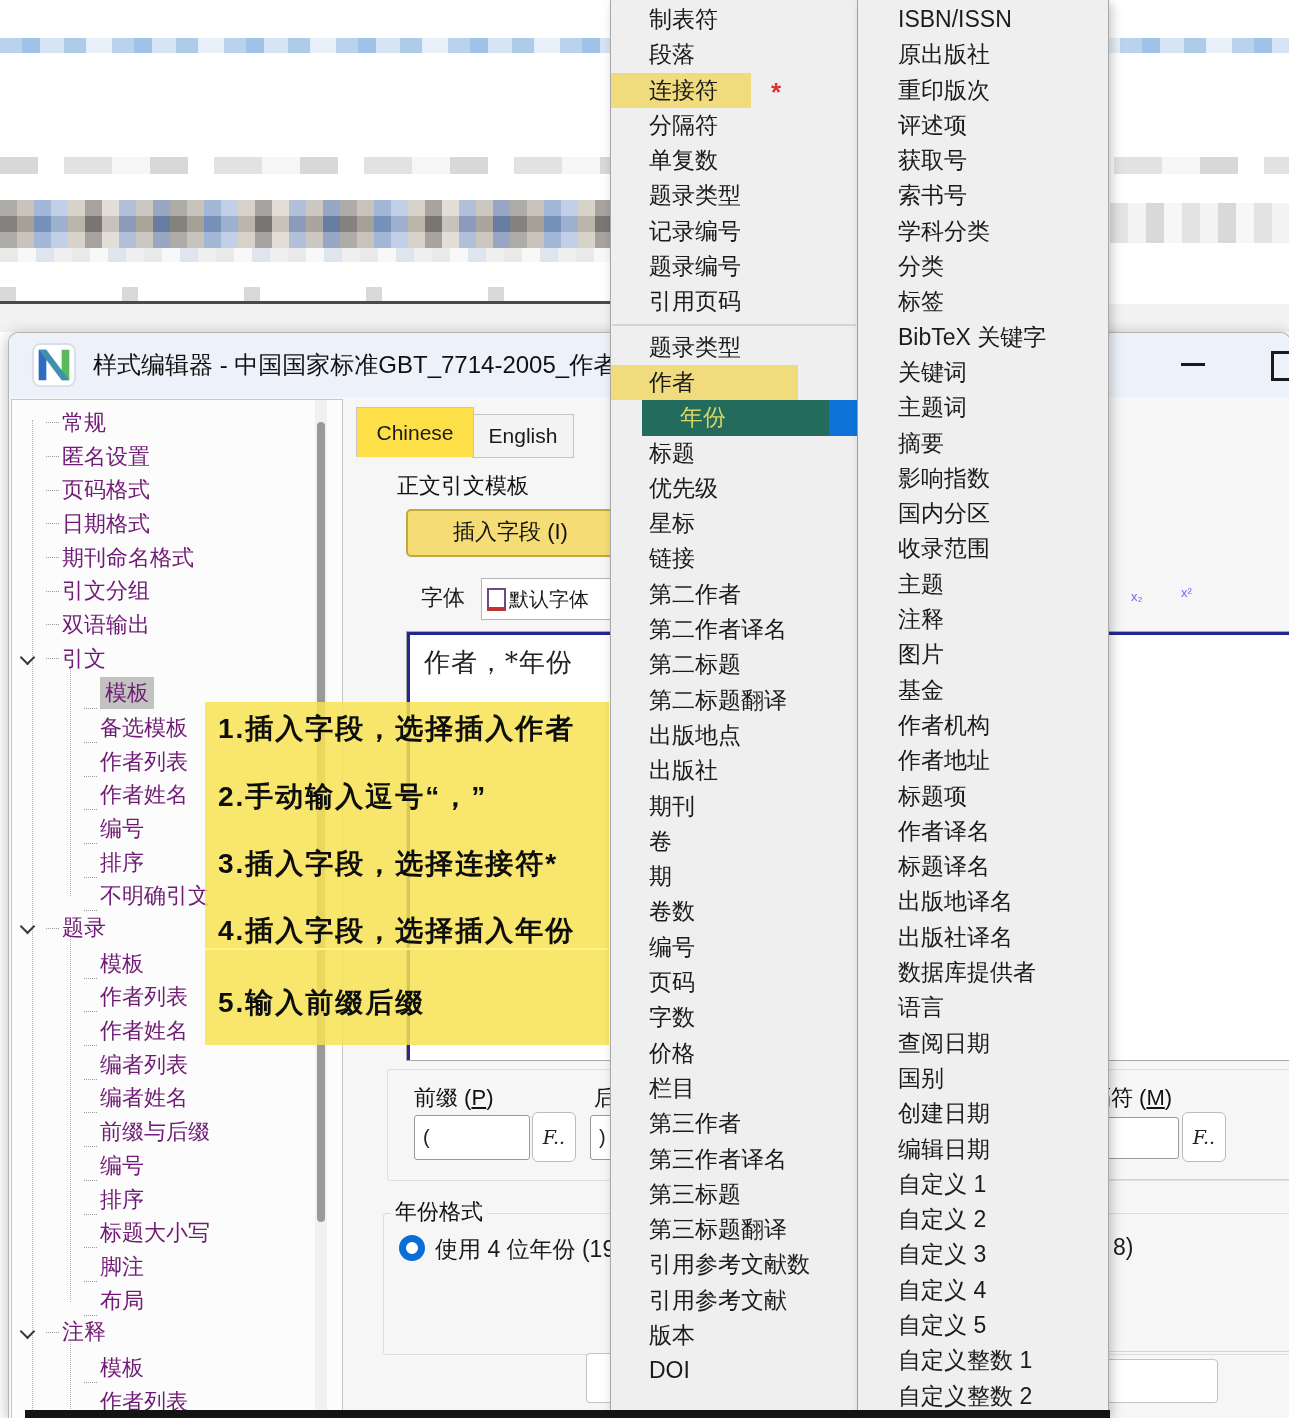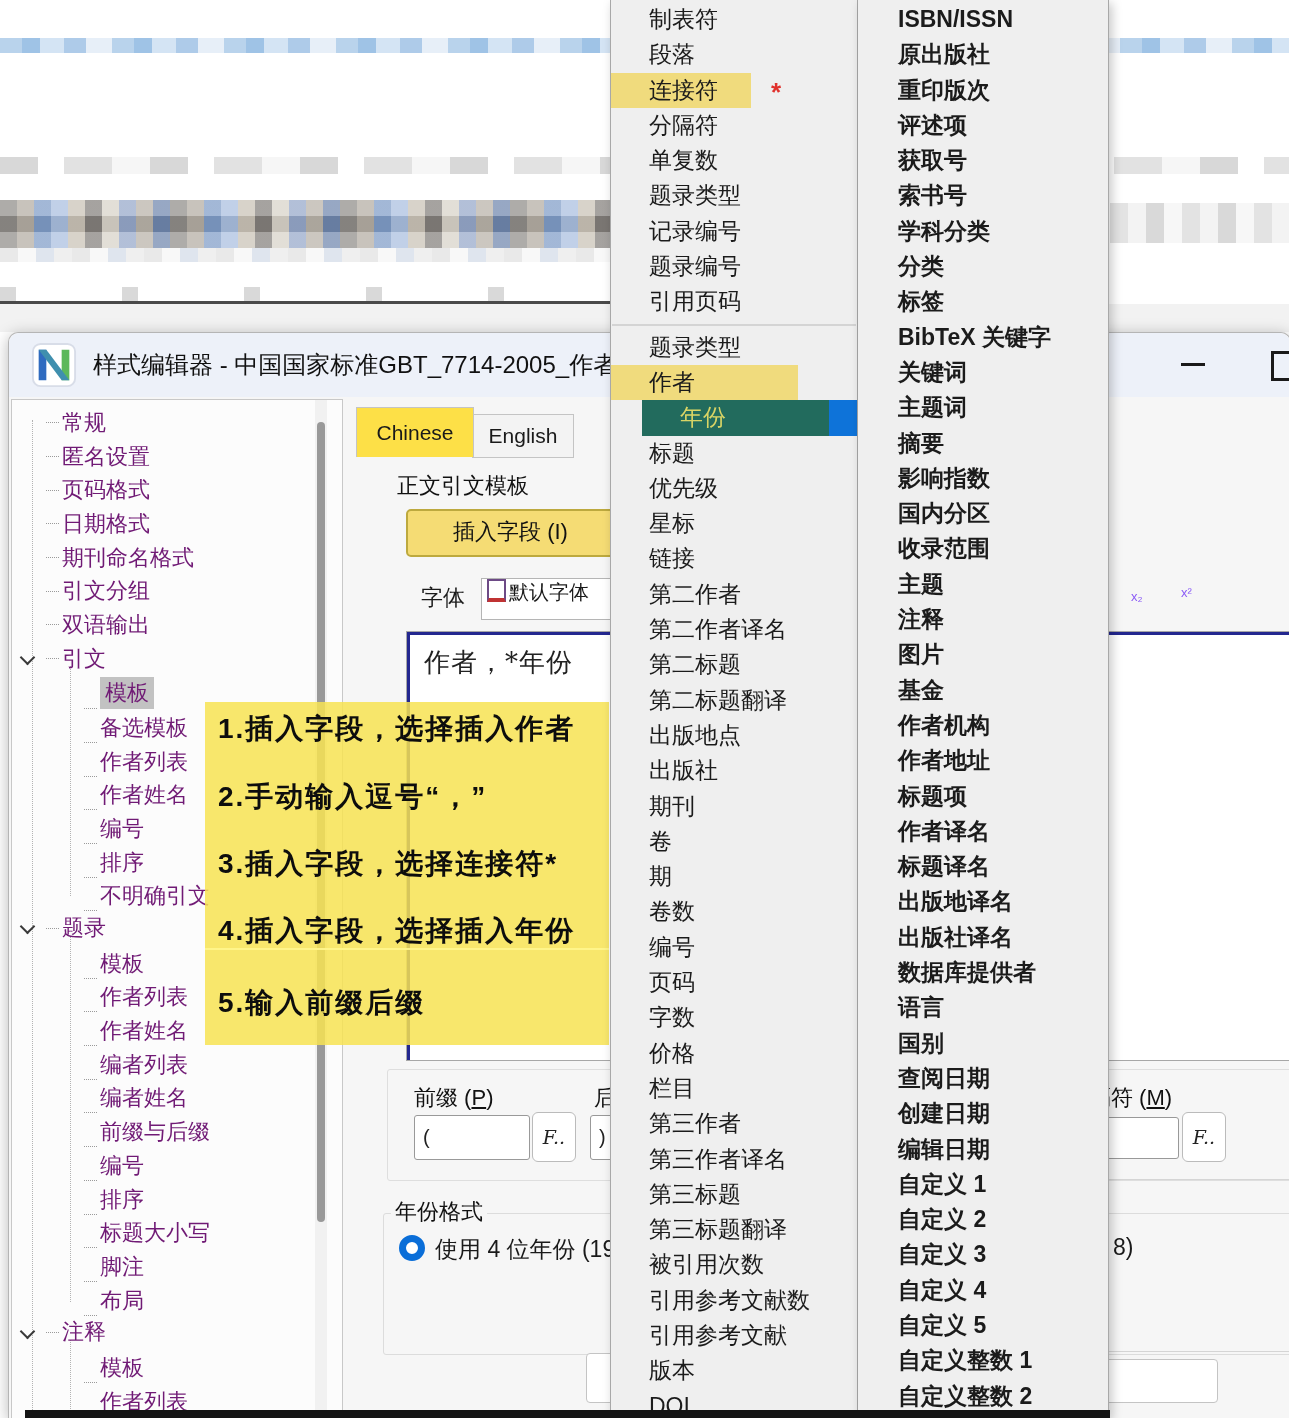--- a/index.html
+++ b/index.html
@@ -51,21 +51,21 @@
 
   
   .tab{border:1px solid #c4c4c4;text-align:center;font-size:21px;}
   .tab-chinese{left:347px;top:74px;width:116px;height:49px;line-height:49px;background:#fde047;border-bottom:none;z-index:2;}
   .tab-english{left:463px;top:81px;width:100px;height:42px;line-height:42px;background:#f3f3f3;}
   .group-label{font-size:22px;color:#111;background:#f6f6f6;padding:0 4px;z-index:2;font-family:Liberation Mono, monospace;}
   .gl-citation{left:384px;top:138px;}
   .btn-insert{left:397px;top:176px;width:205px;height:44px;background:#f5dc74;border:2px solid #bda93e;border-radius:5px;
     font-size:22px;text-align:center;line-height:42px;color:#111;}
   .font-label{left:412px;top:250px;font-size:22px;}
-  .font-combo{left:472px;top:245px;width:130px;height:40px;background:#fff;border:1px solid #b5b5b5;display:flex;}
+  .font-combo{left:472px;top:245px;width:130px;height:40px;background:#fff;border:1px solid #b5b5b5;display:flex;align-items:center;}
   .font-ico{width:15px;height:17px;margin:0 3px 0 5px;border:2px solid #6d4a86;border-bottom:4px solid #c03333;flex:none;}
   .font-val{font-size:20px;white-space:nowrap;}
   .fmt-ico{font-size:13px;color:#8b5cf6;}
   .ico-sub{left:1122px;top:256px;}
   .ico-sup{left:1172px;top:252px;}
   .editor{left:397px;top:298px;width:884px;height:428px;border:1px solid #a7a7a7;background:#fff;}
   .editor-inner{position:absolute;left:0;top:0;right:0;bottom:0;border-top:3px solid #23278f;border-left:3px solid #23278f;}
   .editor-text{position:absolute;left:14px;top:10px;font-family:"DejaVu Serif",serif;font-size:26px;letter-spacing:1px;color:#222;}
 
   .fieldlabel{font-size:22px;color:#111;}
@@ -94,21 +94,21 @@
   .btm-right{left:1095px;top:1026px;width:112px;height:42px;}
 
   
   .annotation{left:205px;top:702px;width:404px;height:343px;background:rgba(247,227,82,.85);z-index:20;}
   .anno-divider{position:absolute;left:0;top:246px;width:100%;height:2px;background:rgba(255,246,140,.95);}
   .anno-step{position:absolute;left:13px;font-size:28px;font-weight:bold;letter-spacing:2px;color:#0d0d0d;white-space:nowrap;}
 
   
   .menu{z-index:30;background:#efefef;box-shadow:3px 3px 10px rgba(0,0,0,.22);}
   .menu1{left:610px;top:0;width:246px;height:1418px;border-left:1px solid #a8a8a8;border-right:1px solid #a8a8a8;}
-  .menu2{left:858px;top:0;width:250px;height:1418px;border-right:1px solid #a8a8a8;font-weight:bold;}
+  .menu2{left:858px;top:0;width:250px;height:1418px;border-right:1px solid #a8a8a8;}
   .menu-list{position:absolute;left:0;top:2px;width:100%;}
   .menu-item{position:relative;height:35.3px;line-height:35.3px;font-size:23px;color:#1b1b1b;padding-left:38px;white-space:nowrap;}
   .menu2 .menu-item{padding-left:40px;}
   .menu-sep{height:2px;background:#d4d4d4;margin:4px 1px;}
   .hl{position:absolute;left:0;top:0;bottom:0;z-index:1;}
   .hl.yellow{background:#f0db7d;}
   .hl.teal{background:#226b5d;}
   .m-sel{background:#0e73d9;margin-left:31px;}
   .m-sel .mlabel{color:#d9d465;}
   .mlabel{position:relative;z-index:2;}
@@ -362,21 +362,20 @@
         <div class="menu-item"><span class="mlabel">卷数</span></div>
         <div class="menu-item"><span class="mlabel">编号</span></div>
         <div class="menu-item"><span class="mlabel">页码</span></div>
         <div class="menu-item"><span class="mlabel">字数</span></div>
         <div class="menu-item"><span class="mlabel">价格</span></div>
         <div class="menu-item"><span class="mlabel">栏目</span></div>
         <div class="menu-item"><span class="mlabel">第三作者</span></div>
         <div class="menu-item"><span class="mlabel">第三作者译名</span></div>
         <div class="menu-item"><span class="mlabel">第三标题</span></div>
         <div class="menu-item"><span class="mlabel">第三标题翻译</span></div>
-        <div class="menu-item"><span class="mlabel">被引用次数</span></div>
         <div class="menu-item"><span class="mlabel">引用参考文献数</span></div>
         <div class="menu-item"><span class="mlabel">引用参考文献</span></div>
         <div class="menu-item"><span class="mlabel">版本</span></div>
         <div class="menu-item"><span class="mlabel">DOI</span></div>
       </div>
   </div>
   <div class="abs menu menu2">
     <div class="menu-list" id="menu-list-2">
         <div class="menu-item"><span class="mlabel">ISBN/ISSN</span></div>
         <div class="menu-item"><span class="mlabel">原出版社</span></div>
@@ -400,22 +399,22 @@
         <div class="menu-item"><span class="mlabel">基金</span></div>
         <div class="menu-item"><span class="mlabel">作者机构</span></div>
         <div class="menu-item"><span class="mlabel">作者地址</span></div>
         <div class="menu-item"><span class="mlabel">标题项</span></div>
         <div class="menu-item"><span class="mlabel">作者译名</span></div>
         <div class="menu-item"><span class="mlabel">标题译名</span></div>
         <div class="menu-item"><span class="mlabel">出版地译名</span></div>
         <div class="menu-item"><span class="mlabel">出版社译名</span></div>
         <div class="menu-item"><span class="mlabel">数据库提供者</span></div>
         <div class="menu-item"><span class="mlabel">语言</span></div>
+        <div class="menu-item"><span class="mlabel">查阅日期</span></div>
         <div class="menu-item"><span class="mlabel">国别</span></div>
-        <div class="menu-item"><span class="mlabel">查阅日期</span></div>
         <div class="menu-item"><span class="mlabel">创建日期</span></div>
         <div class="menu-item"><span class="mlabel">编辑日期</span></div>
         <div class="menu-item"><span class="mlabel">自定义 1</span></div>
         <div class="menu-item"><span class="mlabel">自定义 2</span></div>
         <div class="menu-item"><span class="mlabel">自定义 3</span></div>
         <div class="menu-item"><span class="mlabel">自定义 4</span></div>
         <div class="menu-item"><span class="mlabel">自定义 5</span></div>
         <div class="menu-item"><span class="mlabel">自定义整数 1</span></div>
         <div class="menu-item"><span class="mlabel">自定义整数 2</span></div>
         <div class="menu-item"><span class="mlabel">自定义整数 3</span></div>

